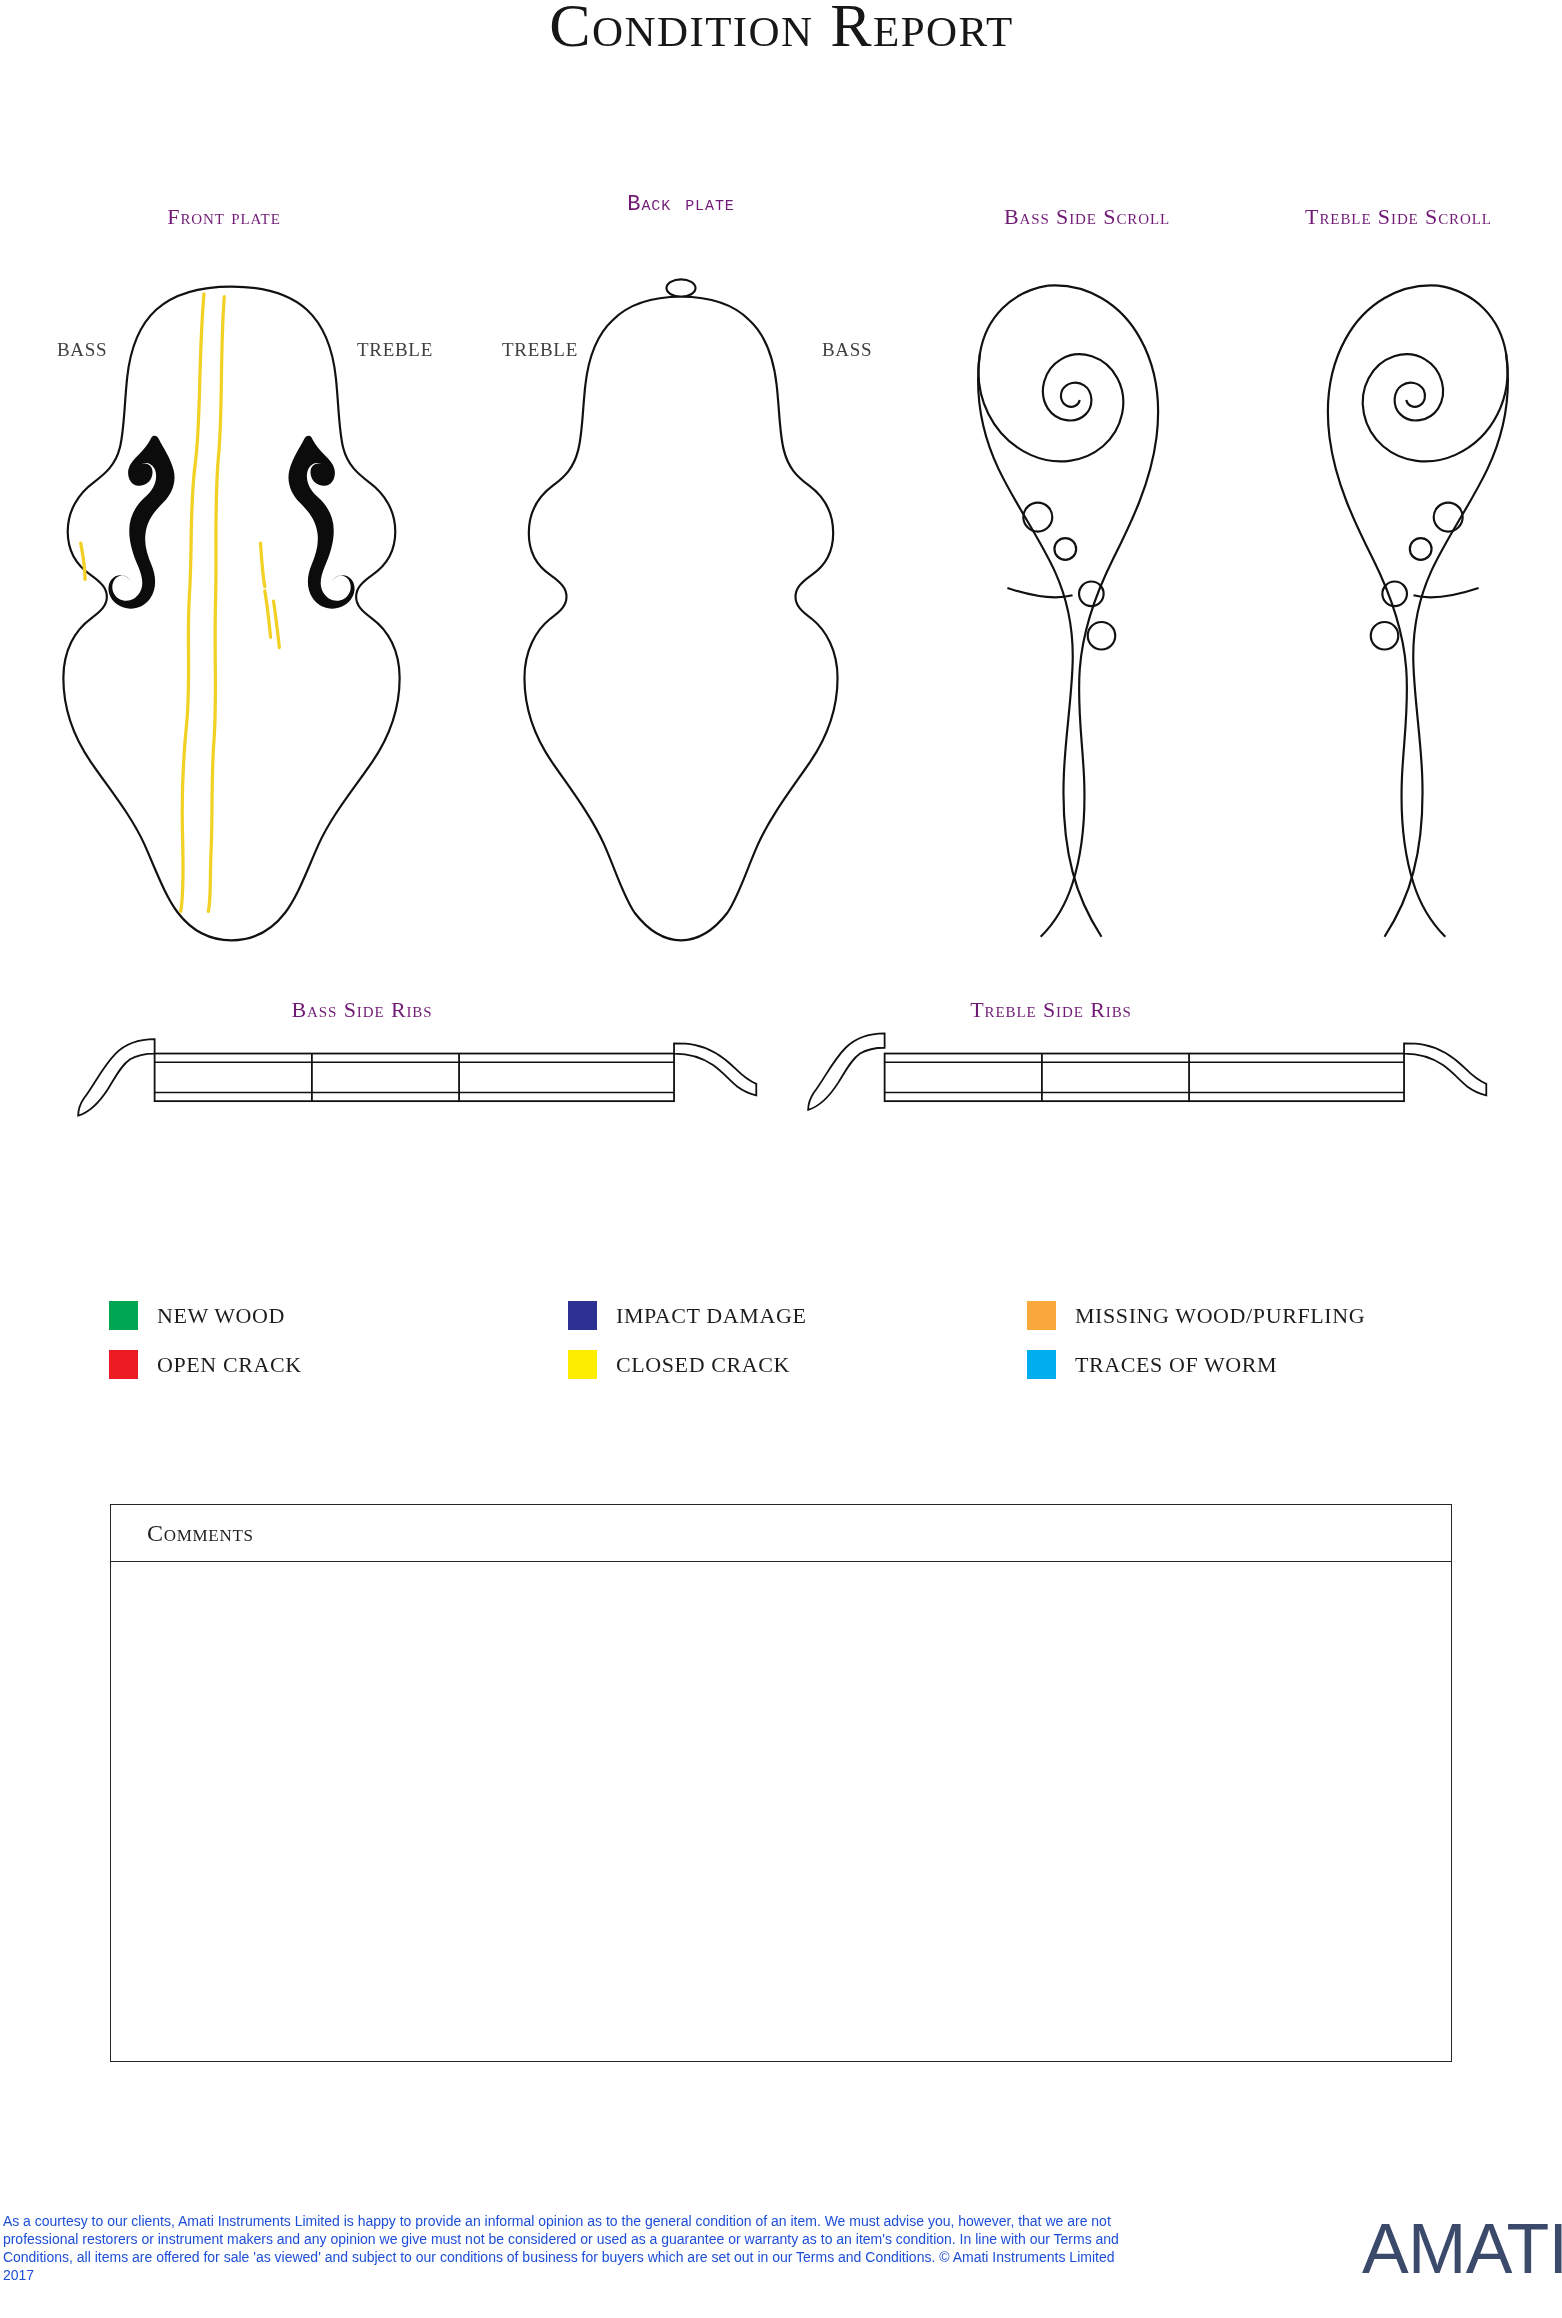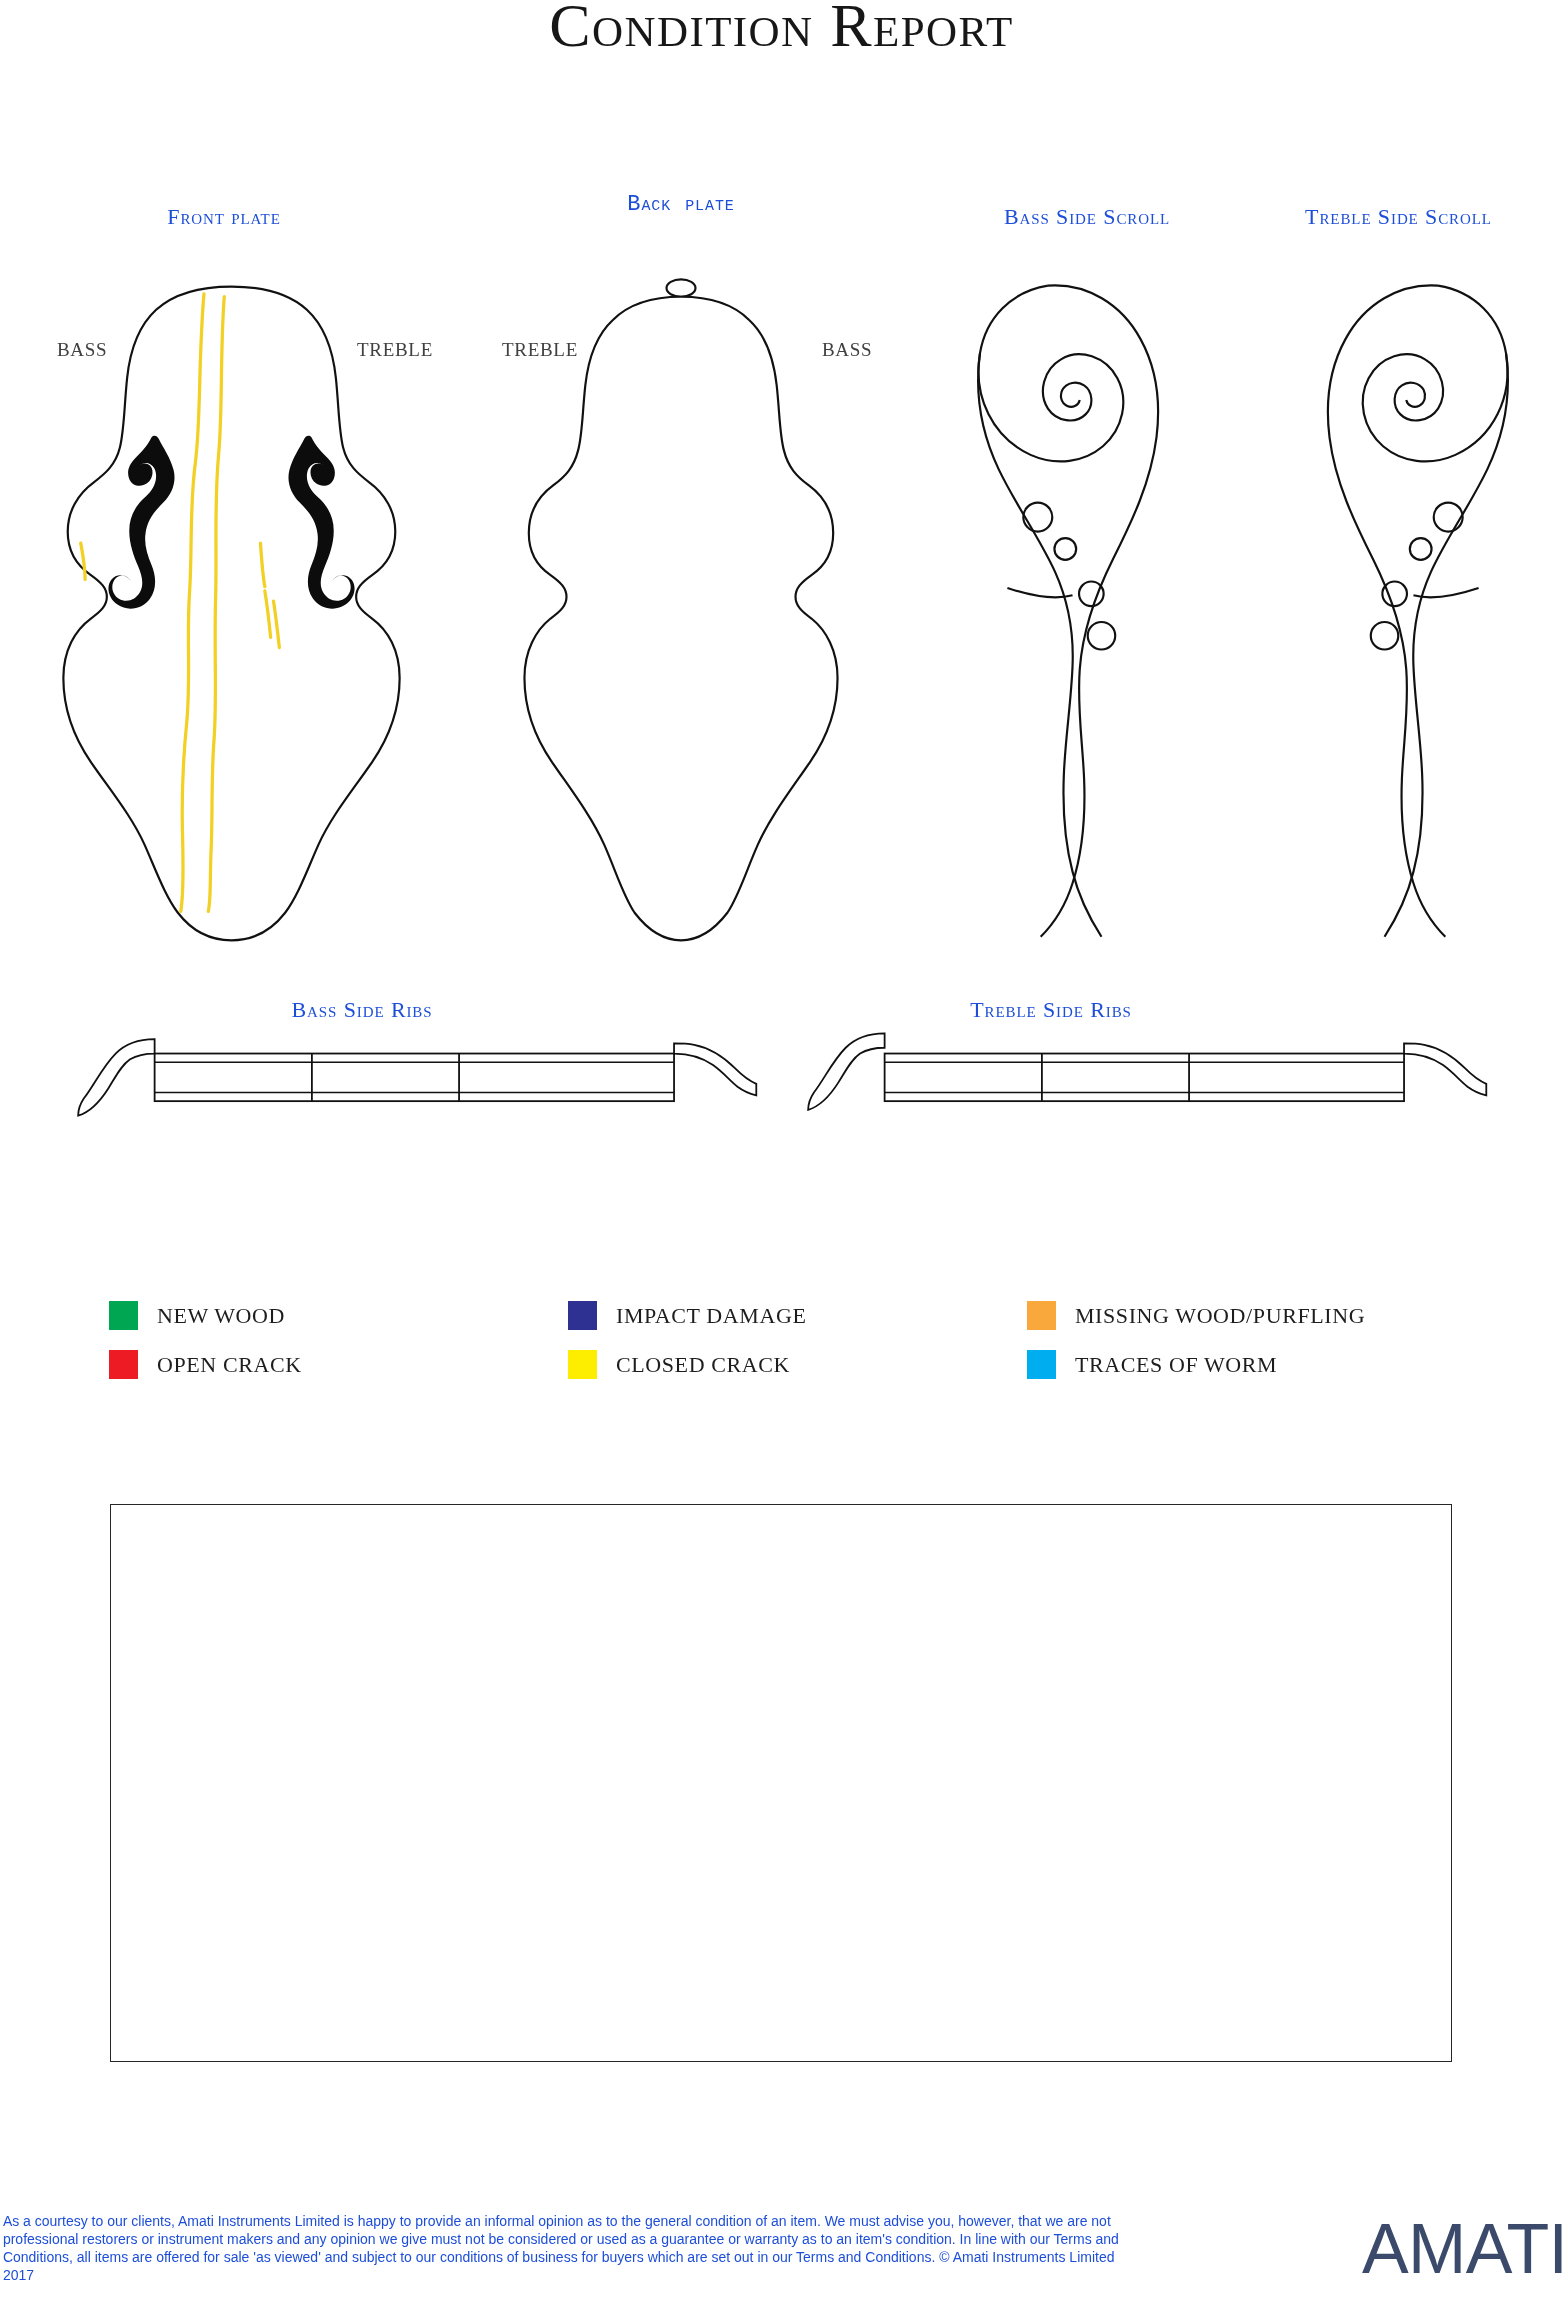--- a/index.html
+++ b/index.html
@@ -35,21 +35,21 @@
     font-weight: normal;
   }
 
   
   .caption {
     position: absolute;
     font-family: "Liberation Serif", serif;
     font-variant: small-caps;
     font-size: 22px;
     letter-spacing: 0.9px;
-    color: #1d4ed8;
+    color: #701a75;
     text-align: center;
     white-space: nowrap;
   }
 
   .sidelabel {
     position: absolute;
     font-family: Liberation Serif, serif;
     font-variant: small-caps;
     font-size: 19px;
     letter-spacing: 0.7px;
@@ -430,20 +430,23 @@
         <span class="legend-label">CLOSED CRACK</span>
       </div>
       <div class="legend-cell">
         <span class="swatch" style="background:#00aeef;"></span>
         <span class="legend-label">TRACES OF WORM</span>
       </div>
     </div>
   </div>
 
   <div class="comments-box">
+    <div class="comments-head">
+      <span class="comments-title">Comments</span>
+    </div>
     <textarea class="comments-body" placeholder="" style=""></textarea>
   </div>
 
   <div class="footer-text">As a courtesy to our clients, Amati Instruments Limited is happy to provide an informal opinion as to the general condition of an item. We must advise you, however, that we are not professional restorers or instrument makers and any opinion we give must not be considered or used as a guarantee or warranty as to an item's condition. In line with our Terms and Conditions, all items are offered for sale 'as viewed' and subject to our conditions of business for buyers which are set out in our Terms and Conditions. © Amati Instruments Limited 2017</div>
   <div class="brand">
     <span>AMATI</span>
   </div>
 
 </div>
 

